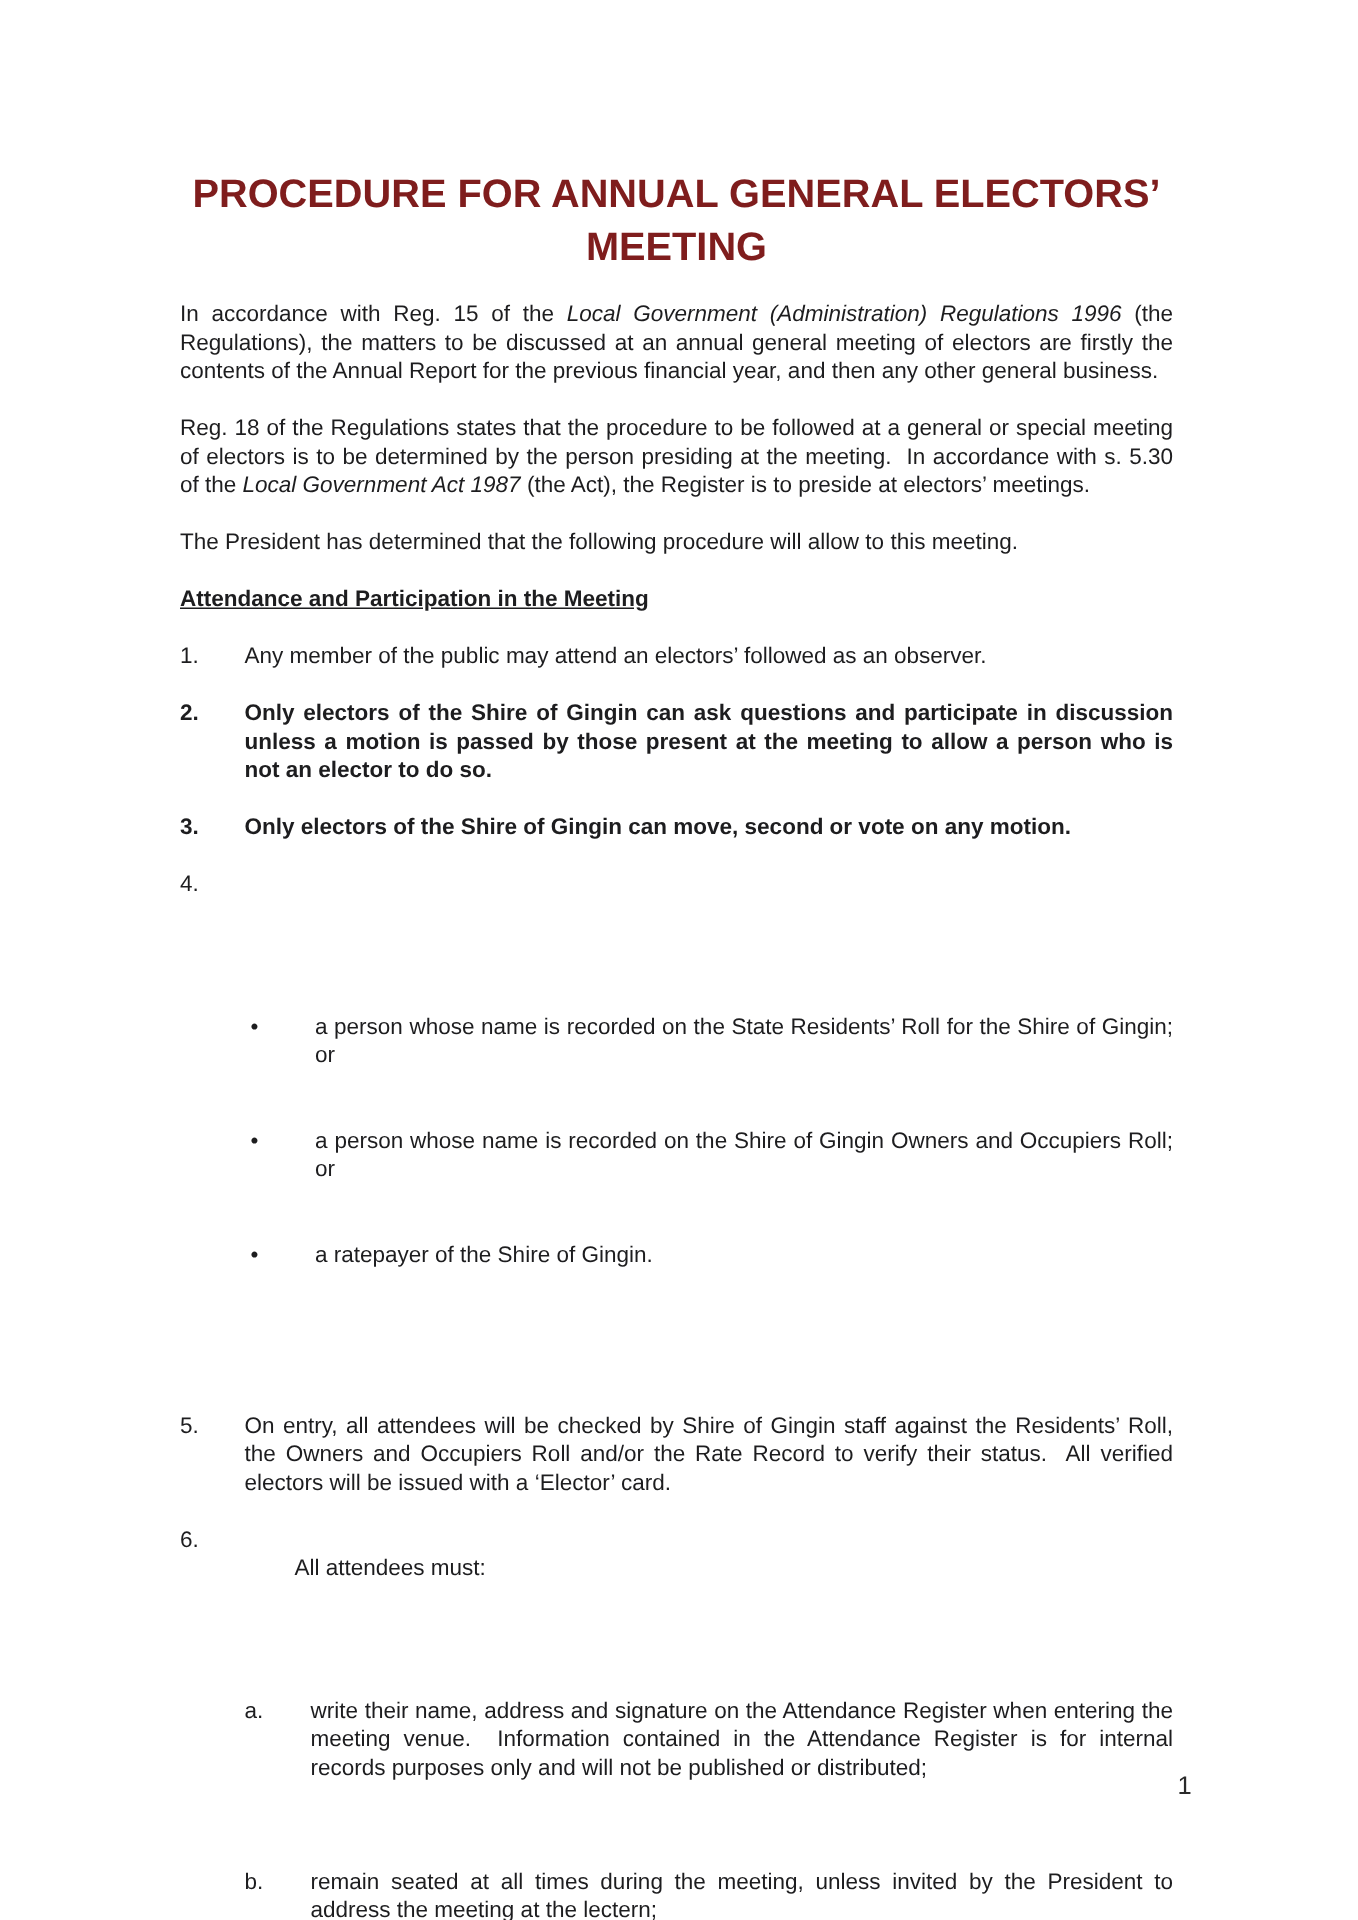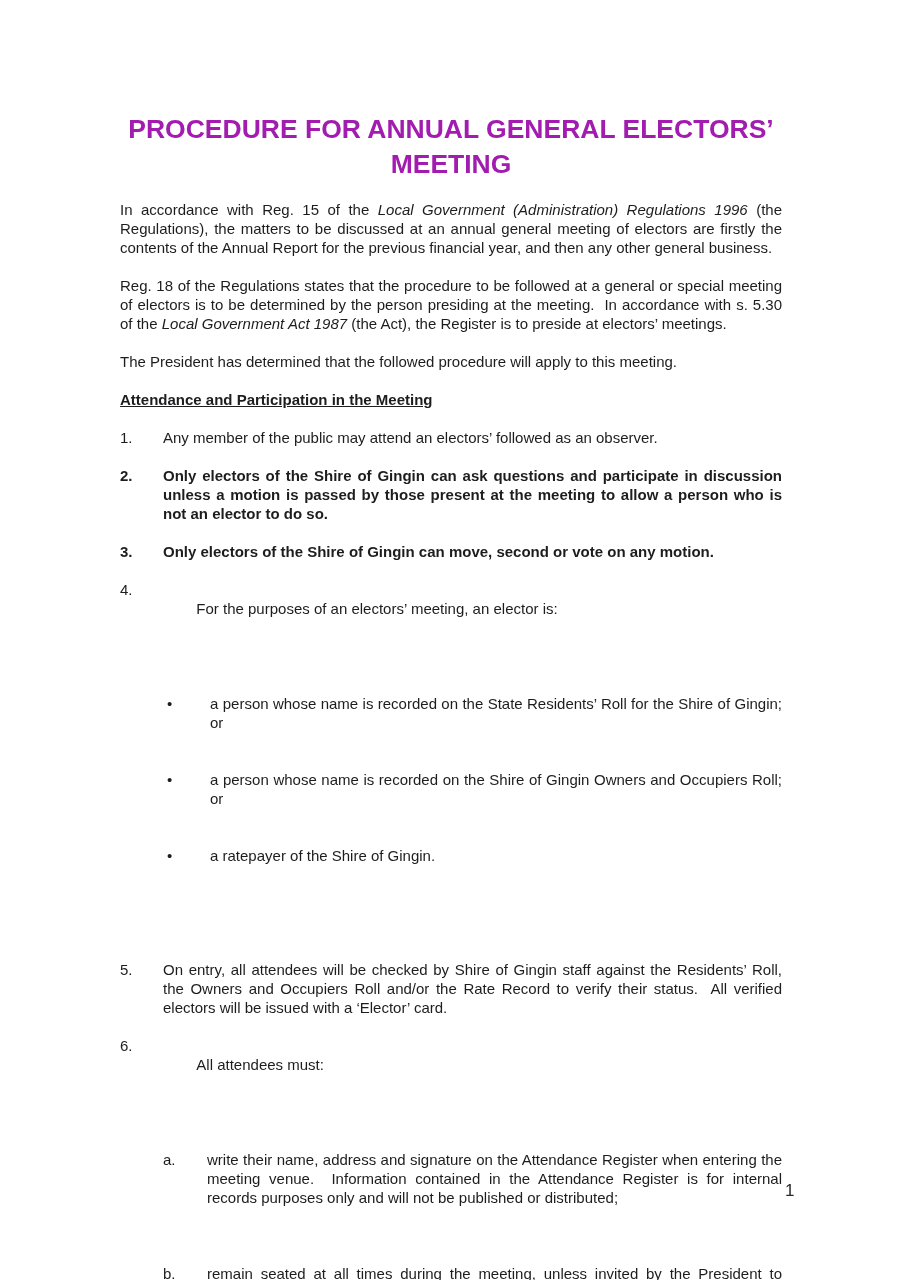--- a/index.html
+++ b/index.html
@@ -23,21 +23,21 @@
     left: 120px;
     top: 112px;
     width: 662px;
   }
   .doc-title {
     margin: 0 0 18px 0;
     font-size: 26.5px;
     line-height: 35px;
     font-weight: 700;
     text-align: center;
-    color: #a21caf;
+    color: #7f1d1d;
     letter-spacing: 0px;
   }
   .para {
     margin: 0 0 19px 0;
     text-align: justify;
     white-space: pre-wrap;
   }
   .section-heading {
     margin: 0 0 19px 0;
     font-weight: 700;
@@ -102,21 +102,21 @@
 
 <div class="page">
   <div class="content">
 
     <h1 class="doc-title">PROCEDURE FOR ANNUAL GENERAL ELECTORS’ MEETING</h1>
 
     <p class="para"><span>In accordance with Reg. 15 of the </span><i>Local Government (Administration) Regulations 1996</i><span> (the Regulations), the matters to be discussed at an annual general meeting of electors are firstly the contents of the Annual Report for the previous financial year, and then any other general business.</span></p>
 
     <p class="para"><span>Reg. 18 of the Regulations states that the procedure to be followed at a general or special meeting of electors is to be determined by the person presiding at the meeting.  In accordance with s. 5.30 of the </span><i>Local Government Act 1987</i><span> (the Act), the Register is to preside at electors’ meetings.</span></p>
 
-    <p class="para">The President has determined that the followed procedure will apply to this meeting.</p>
+    <p class="para">The President has determined that the following procedure will allow to this meeting.</p>
 
     <div class="section-heading">Attendance and Participation in the Meeting</div>
 
     <div class="li">
       <span class="num">1.</span>
       <div class="li-body">Any member of the public may attend an electors’ followed as an observer.</div>
     </div>
 
     <div class="li bold">
       <span class="num">2.</span>
@@ -124,21 +124,20 @@
     </div>
 
     <div class="li bold">
       <span class="num">3.</span>
       <div class="li-body">Only electors of the Shire of Gingin can move, second or vote on any motion.</div>
     </div>
 
     <div class="li">
       <span class="num">4.</span>
       <div class="li-body">
-        <span>For the purposes of an electors’ meeting, an elector is:</span>
         <div class="bullets">
           <div class="bullet-row">
             <span class="dot">•</span>
             <span class="btext">a person whose name is recorded on the State Residents’ Roll for the Shire of Gingin; or</span>
           </div>
           <div class="bullet-row">
             <span class="dot">•</span>
             <span class="btext">a person whose name is recorded on the Shire of Gingin Owners and Occupiers Roll; or</span>
           </div>
           <div class="bullet-row">

